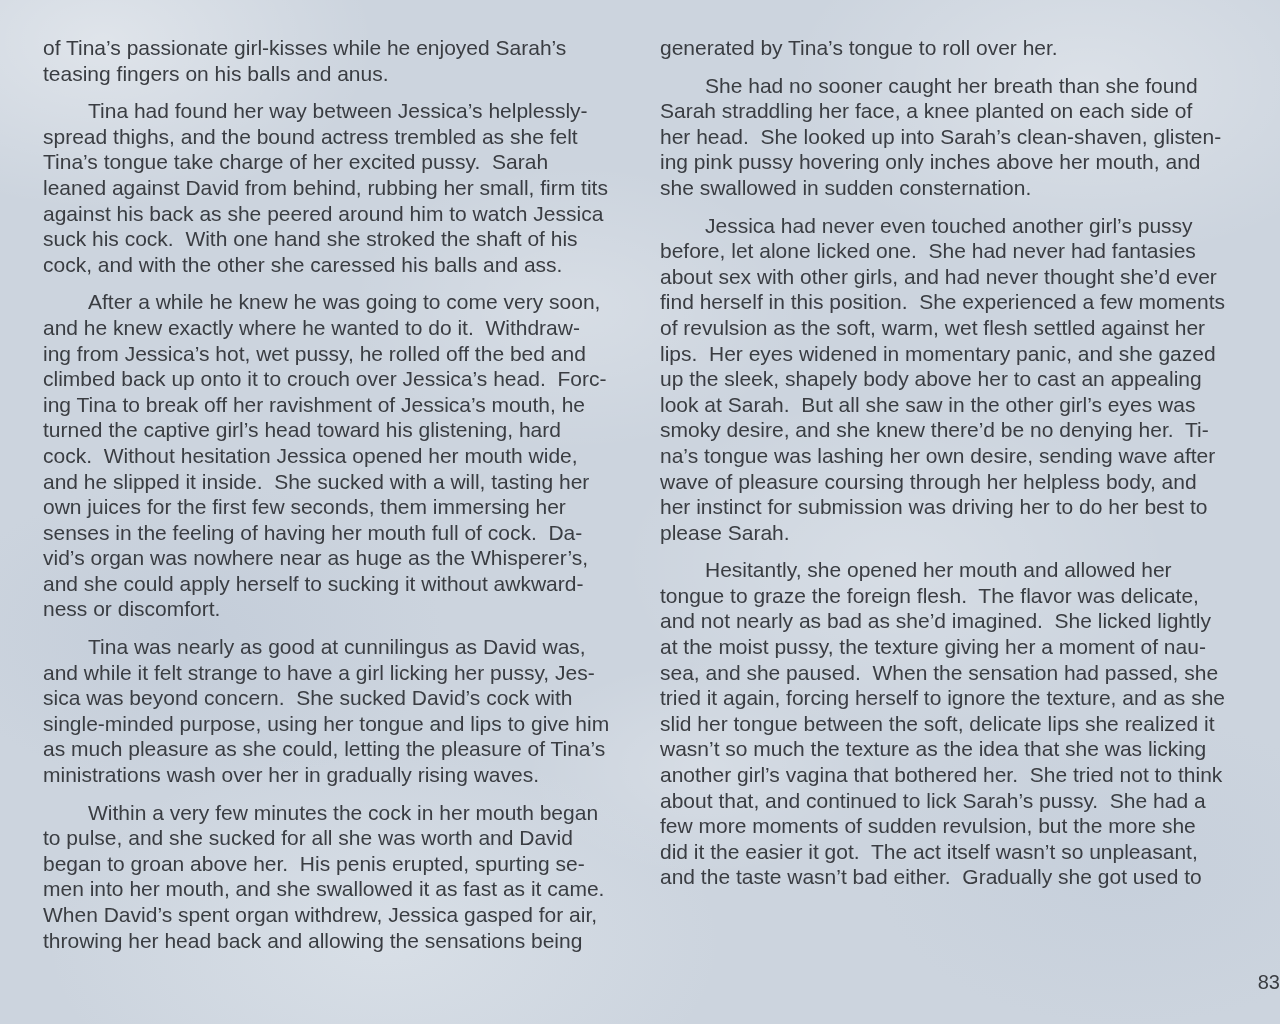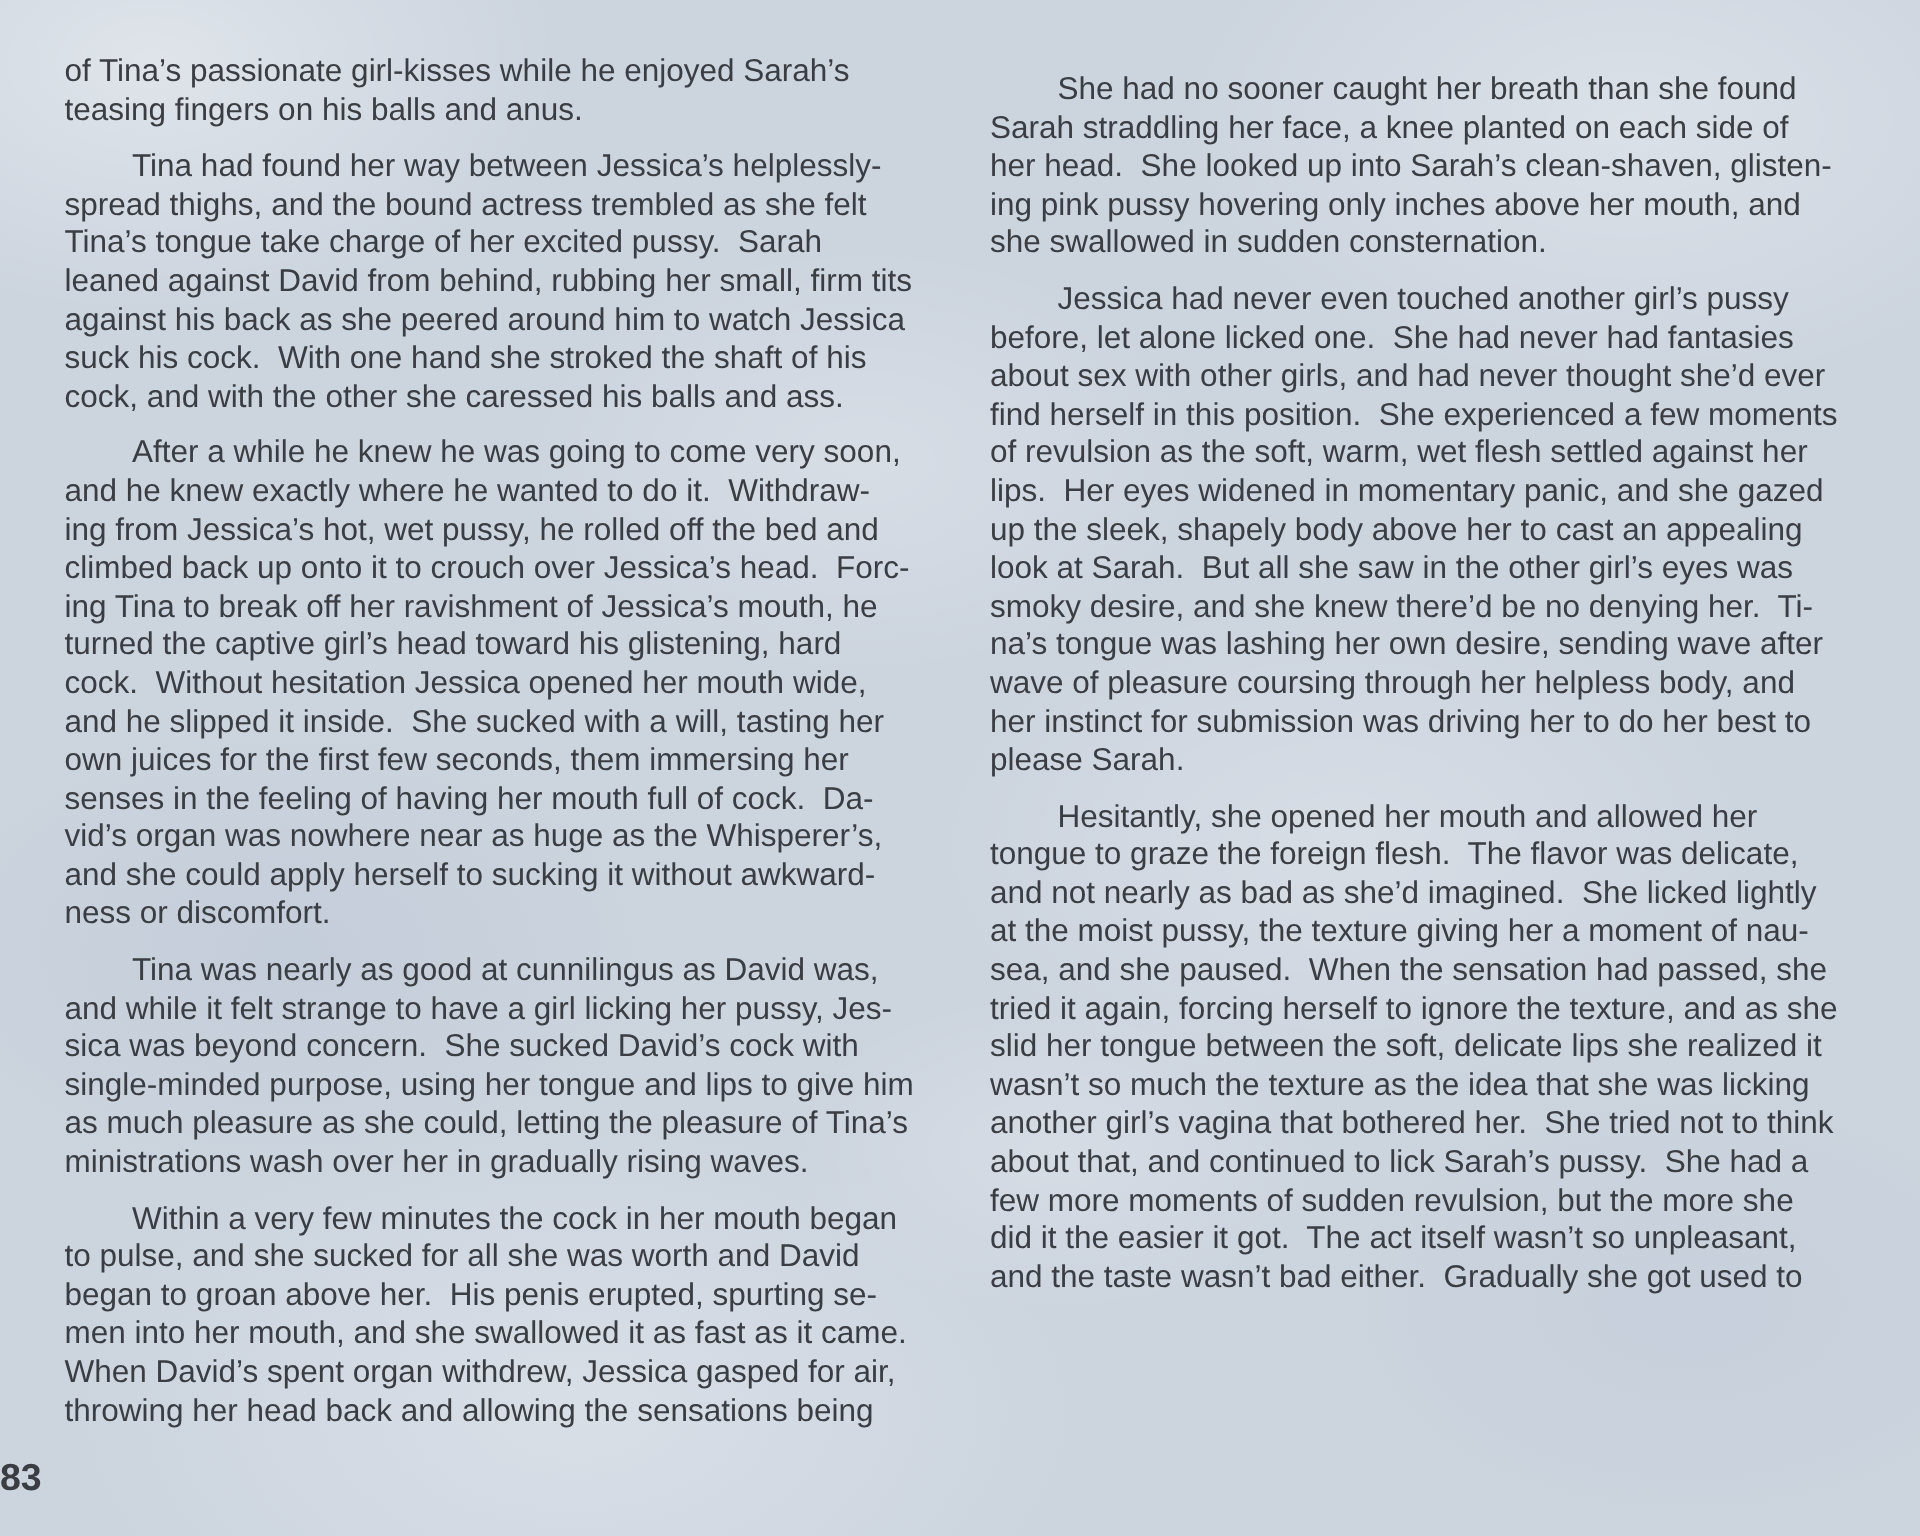--- a/index.html
+++ b/index.html
@@ -44,24 +44,23 @@
   }
   .para.indent {
     text-indent: 45px;
     margin-top: 12px;
   }
   .page-number {
     position: absolute;
     top: 971px;
     left: 0;
     width: 100%;
-    text-align: left;
-    font-size: 25px;
+    text-align: right;
+    font-size: 20px;
     color: #3a3d42;
-    font-weight: bold;
   }
 </style>
 </head>
 <body>
 
 <div class="page" style="background-color: rgb(204, 212, 222);">
   <div class="col col-left" style="color: rgb(58, 61, 66);">
       <div class="para">of Tina’s passionate girl-kisses while he enjoyed Sarah’s
 teasing fingers on his balls and anus.</div>
       <div class="para indent">Tina had found her way between Jessica’s helplessly-
@@ -91,20 +90,21 @@
 as much pleasure as she could, letting the pleasure of Tina’s
 ministrations wash over her in gradually rising waves.</div>
       <div class="para indent">Within a very few minutes the cock in her mouth began
 to pulse, and she sucked for all she was worth and David
 began to groan above her.  His penis erupted, spurting se-
 men into her mouth, and she swallowed it as fast as it came.
 When David’s spent organ withdrew, Jessica gasped for air,
 throwing her head back and allowing the sensations being</div>
     </div>
   <div class="col col-right" style="color: rgb(58, 61, 66);">
+      <div class="para">generated by Tina’s tongue to roll over her.</div>
       <div class="para indent">She had no sooner caught her breath than she found
 Sarah straddling her face, a knee planted on each side of
 her head.  She looked up into Sarah’s clean-shaven, glisten-
 ing pink pussy hovering only inches above her mouth, and
 she swallowed in sudden consternation.</div>
       <div class="para indent">Jessica had never even touched another girl’s pussy
 before, let alone licked one.  She had never had fantasies
 about sex with other girls, and had never thought she’d ever
 find herself in this position.  She experienced a few moments
 of revulsion as the soft, warm, wet flesh settled against her

